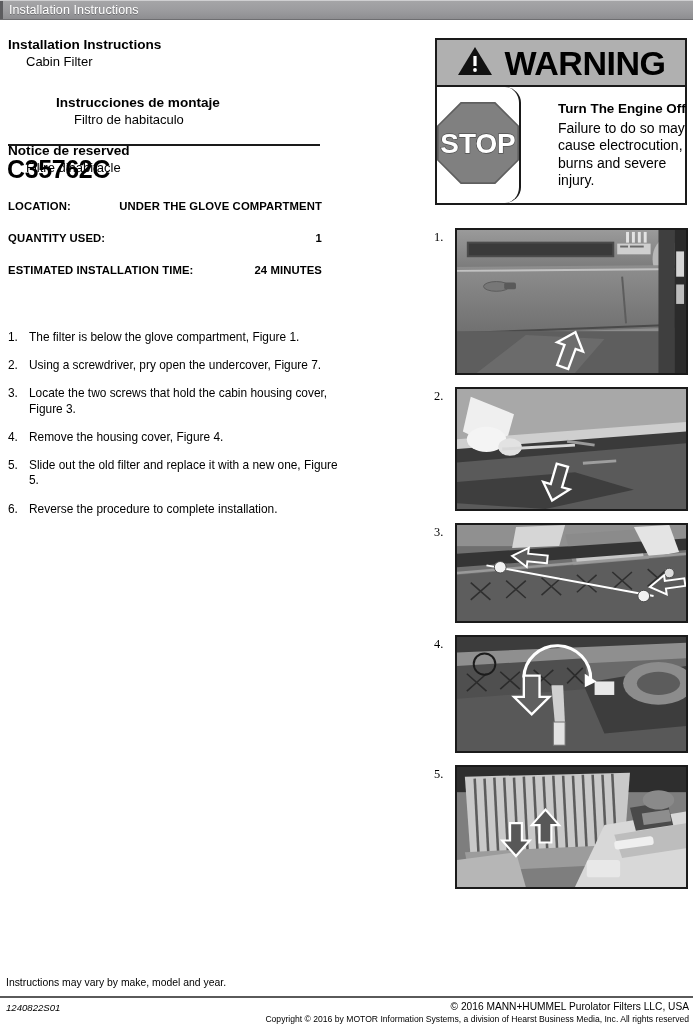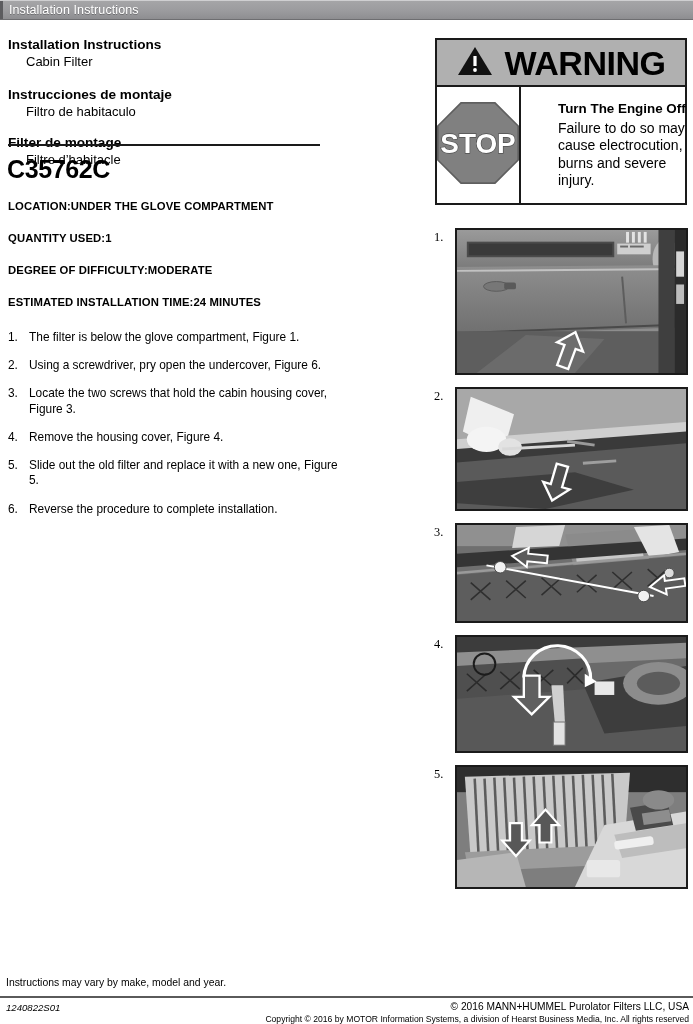--- a/index.html
+++ b/index.html
@@ -56,21 +56,21 @@
     line-height: 1.25;
     white-space: nowrap;
   }
   .lang-sub {
     font-size: 13px;
     padding-left: 26px;
     line-height: 1.3;
     white-space: nowrap;
   }
   .b1 { margin-top: 17px; }
-  .b2 { margin-top: 16px; }
+  .b2 { margin-top: 24px; padding-left: 48px; }
   .b3 { margin-top: 14px; }
 
   .hr-main {
     position: absolute;
     left: 8px; top: 144px;
     width: 312px; height: 2px;
     background: #1a1a1a;
   }
 
   .partno {
@@ -82,20 +82,21 @@
   }
 
   
   .specs {
     position: absolute;
     left: 8px; top: 200px;
     width: 314px;
   }
   .spec-row {
     display: flex;
+    justify-content: space-between;
     align-items: baseline;
     font-size: 11.3px;
     font-weight: bold;
     letter-spacing: .1px;
     margin-bottom: 20px;
     white-space: nowrap;
   }
   .spec-label { text-align: left; }
   .spec-value { text-align: right; }
 
@@ -152,20 +153,21 @@
     display: flex;
     height: calc(100% - 47px);
   }
   .warn-left {
     width: 100px;
     border-right: 2px solid #1a1a1a;
     display: flex;
     align-items: center;
     justify-content: flex-start;
     box-sizing: border-box;
+    border-radius: 16px;
   }
   .warn-right {
     flex: 1;
     padding: 14px 11px 6px 9px;
     box-sizing: border-box;
     margin-left: 28px;
   }
   .warn-h {
     font-size: 13.4px;
     font-weight: bold;
@@ -258,62 +260,58 @@
     <div class="lang-title">Installation Instructions</div>
     <div class="lang-sub">Cabin Filter</div>
   </div>
 
   <div class="lang-block b2">
     <div class="lang-title">Instrucciones de montaje</div>
     <div class="lang-sub">Filtro de habitaculo</div>
   </div>
 
   <div class="lang-block b3">
-    <div class="lang-title">Filter de montage</div>
+    <div class="lang-title">Notice de reserved</div>
     <div class="lang-sub">Filtre d’habitacle</div>
   </div>
 </div>
 
 <div class="hr-main"></div>
 
 <div class="partno">C35762C</div>
 
 <div class="specs">
 
   <div class="spec-row">
     <span class="spec-label">LOCATION:</span>
     <span class="spec-value">UNDER THE GLOVE COMPARTMENT</span>
   </div>
 
   <div class="spec-row">
     <span class="spec-label">QUANTITY USED:</span>
     <span class="spec-value">1</span>
   </div>
 
-  <div class="spec-row">
-    <span class="spec-label">DEGREE OF DIFFICULTY:</span>
-    <span class="spec-value">MODERATE</span>
-  </div>
 
   <div class="spec-row">
     <span class="spec-label">ESTIMATED INSTALLATION TIME:</span>
     <span class="spec-value">24 MINUTES</span>
   </div>
 </div>
 
 <div class="steps">
 
   <div class="step">
     <span class="step-num">1.</span>
     <span class="step-text">The filter is below the glove compartment, Figure 1.</span>
   </div>
 
   <div class="step">
     <span class="step-num">2.</span>
-    <span class="step-text">Using a screwdriver, pry open the undercover, Figure 6.</span>
+    <span class="step-text">Using a screwdriver, pry open the undercover, Figure 7.</span>
   </div>
 
   <div class="step">
     <span class="step-num">3.</span>
     <span class="step-text">Locate the two screws that hold the cabin housing cover, Figure 3.</span>
   </div>
 
   <div class="step">
     <span class="step-num">4.</span>
     <span class="step-text">Remove the housing cover, Figure 4.</span>

